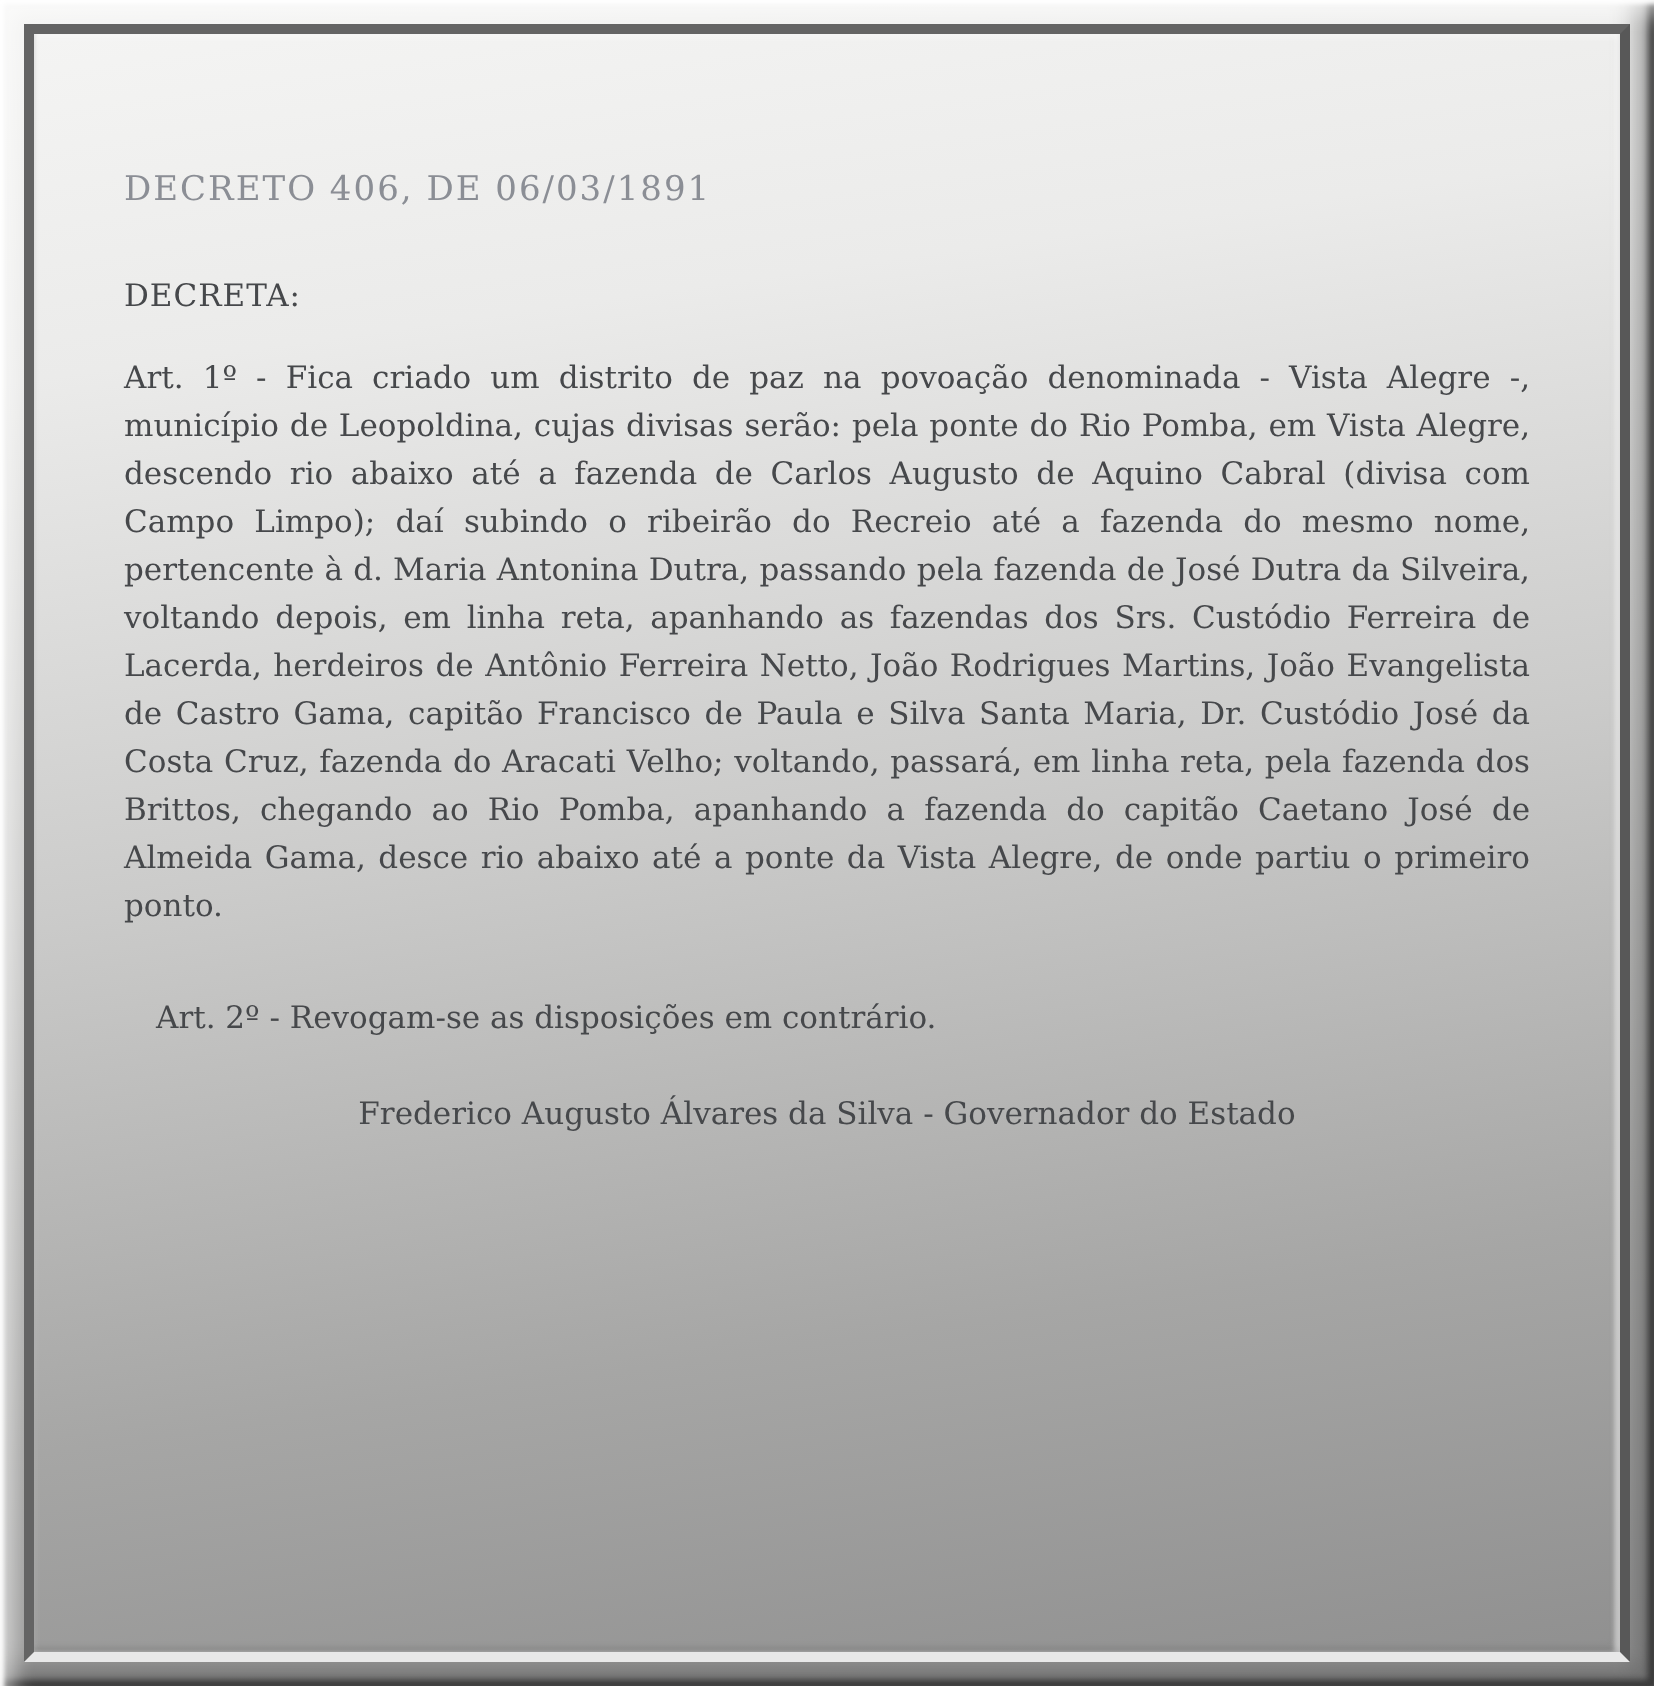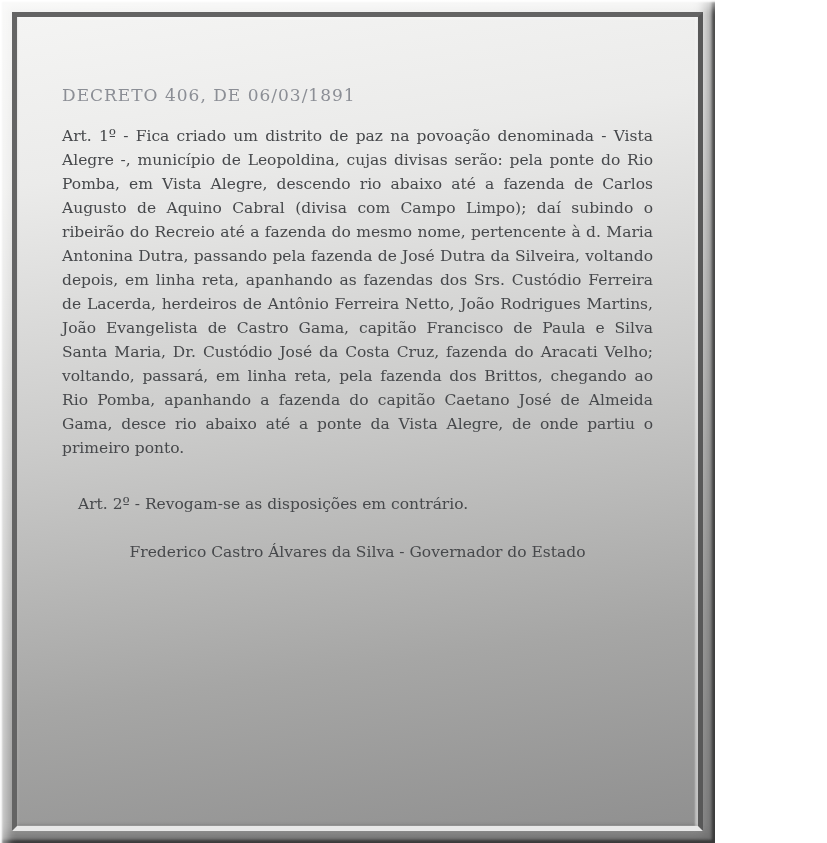--- a/index.html
+++ b/index.html
@@ -7,21 +7,21 @@
     padding: 0;
     width: 827px;
     height: 843px;
     overflow: hidden;
     font-family: "DejaVu Serif", "Liberation Serif", serif;
   }
 
   
   .page {
     position: relative;
-    width: 715px;
+    width: 827px;
     height: 843px;
     box-sizing: border-box;
     background: linear-gradient(172deg,
       var(--bg-top, #f5f5f4) 0%,
       #ebebea 20%,
       #cbcbca 48%,
       #a6a6a5 76%,
       var(--bg-bottom, #8e8e8e) 100%);
     box-shadow:
       inset 2px 2px 2px rgba(255,255,255,0.95),
@@ -105,21 +105,22 @@
 <div class="page">
 
   <div class="frame"></div>
 
   <div class="content">
 
     <div class="title">DECRETO 406, DE 06/03/1891</div>
 
 
 
+    <p class="decreta">DECRETA:</p>
 
     <p class="article-1">Art. 1º - Fica criado um distrito de paz na povoação denominada - Vista Alegre -, município de Leopoldina, cujas divisas serão: pela ponte do Rio Pomba, em Vista Alegre, descendo rio abaixo até a fazenda de Carlos Augusto de Aquino Cabral (divisa com Campo Limpo); daí subindo o ribeirão do Recreio até a fazenda do mesmo nome, pertencente à d. Maria Antonina Dutra, passando pela fazenda de José Dutra da Silveira, voltando depois, em linha reta, apanhando as fazendas dos Srs. Custódio Ferreira de Lacerda, herdeiros de Antônio Ferreira Netto, João Rodrigues Martins, João Evangelista de Castro Gama, capitão Francisco de Paula e Silva Santa Maria, Dr. Custódio José da Costa Cruz, fazenda do Aracati Velho; voltando, passará, em linha reta, pela fazenda dos Brittos, chegando ao Rio Pomba, apanhando a fazenda do capitão Caetano José de Almeida Gama, desce rio abaixo até a ponte da Vista Alegre, de onde partiu o primeiro ponto.</p>
 
     <p class="article-2">Art. 2º - Revogam-se as disposições em contrário.</p>
 
-    <p class="signature">Frederico Castro Álvares da Silva - Governador do Estado</p>
+    <p class="signature">Frederico Augusto Álvares da Silva - Governador do Estado</p>
 
   </div>
 </div>
 
 </body></html>

